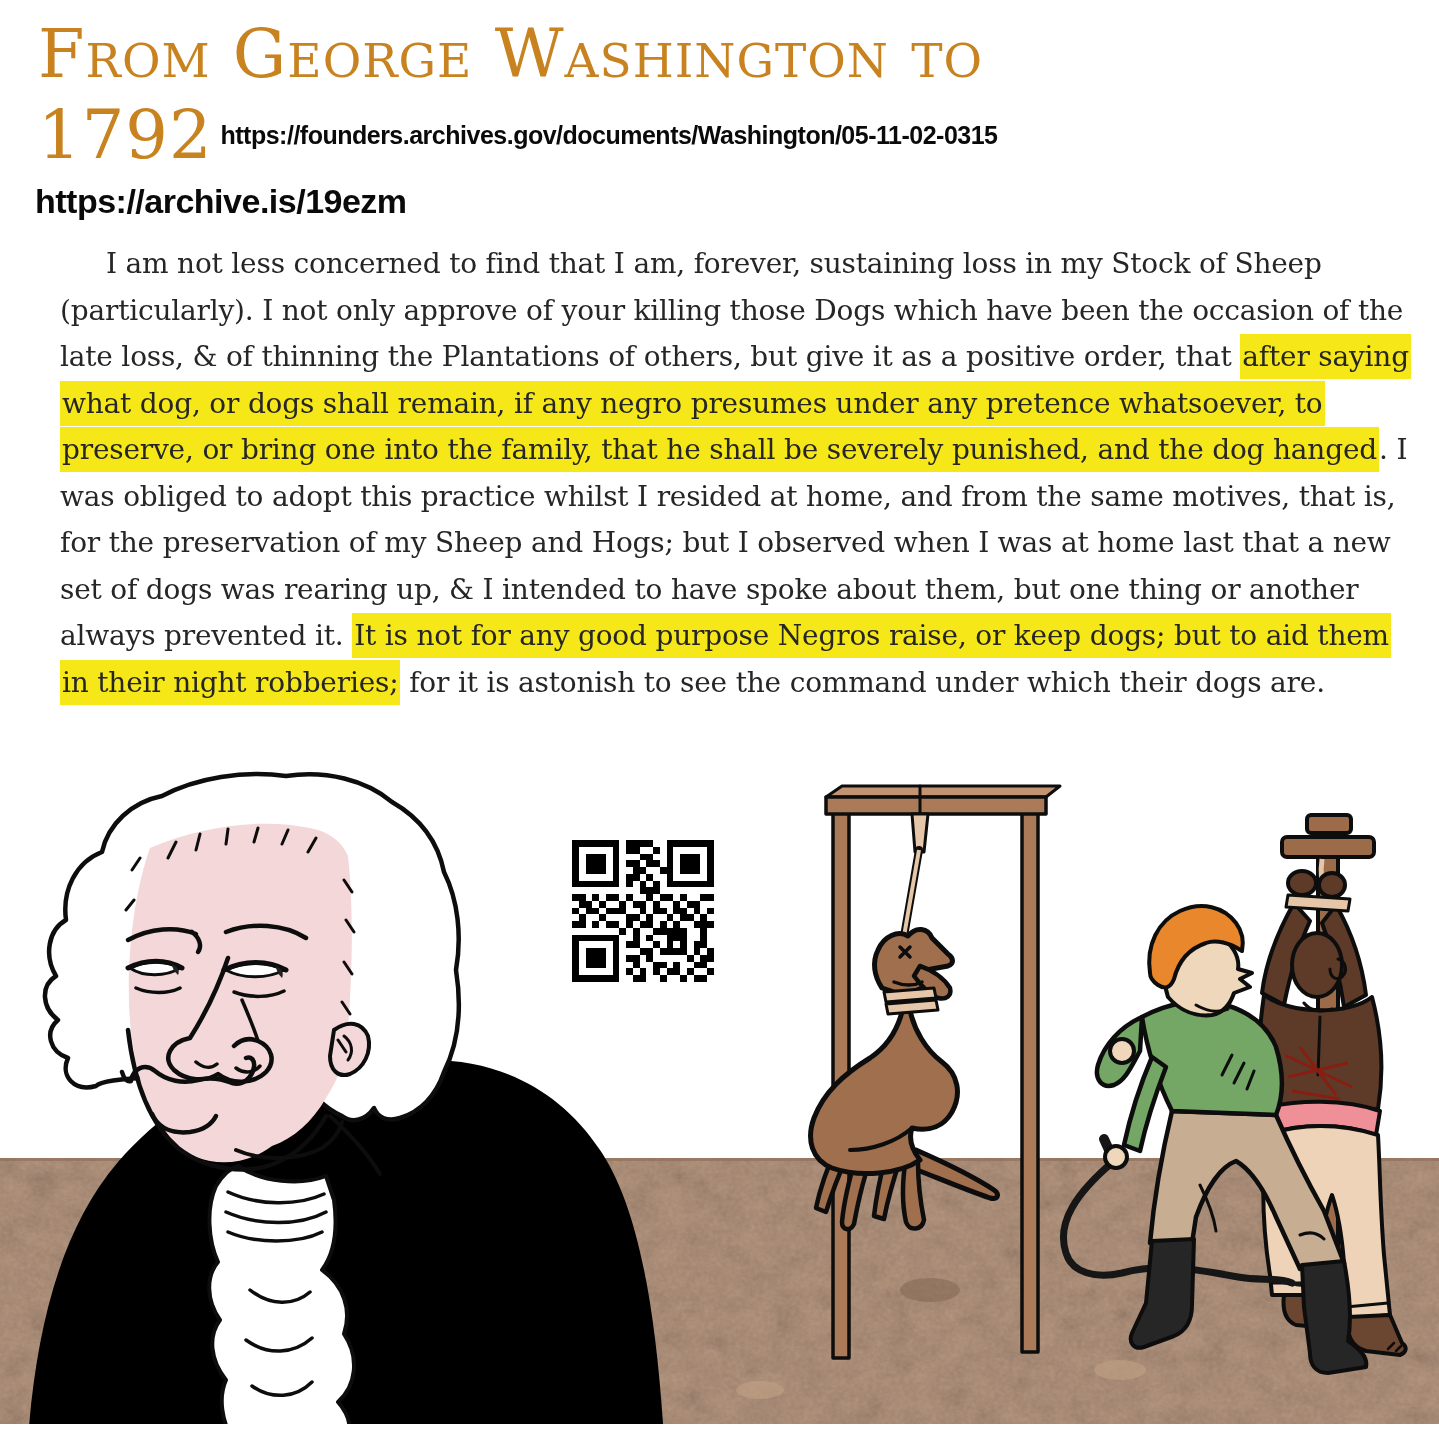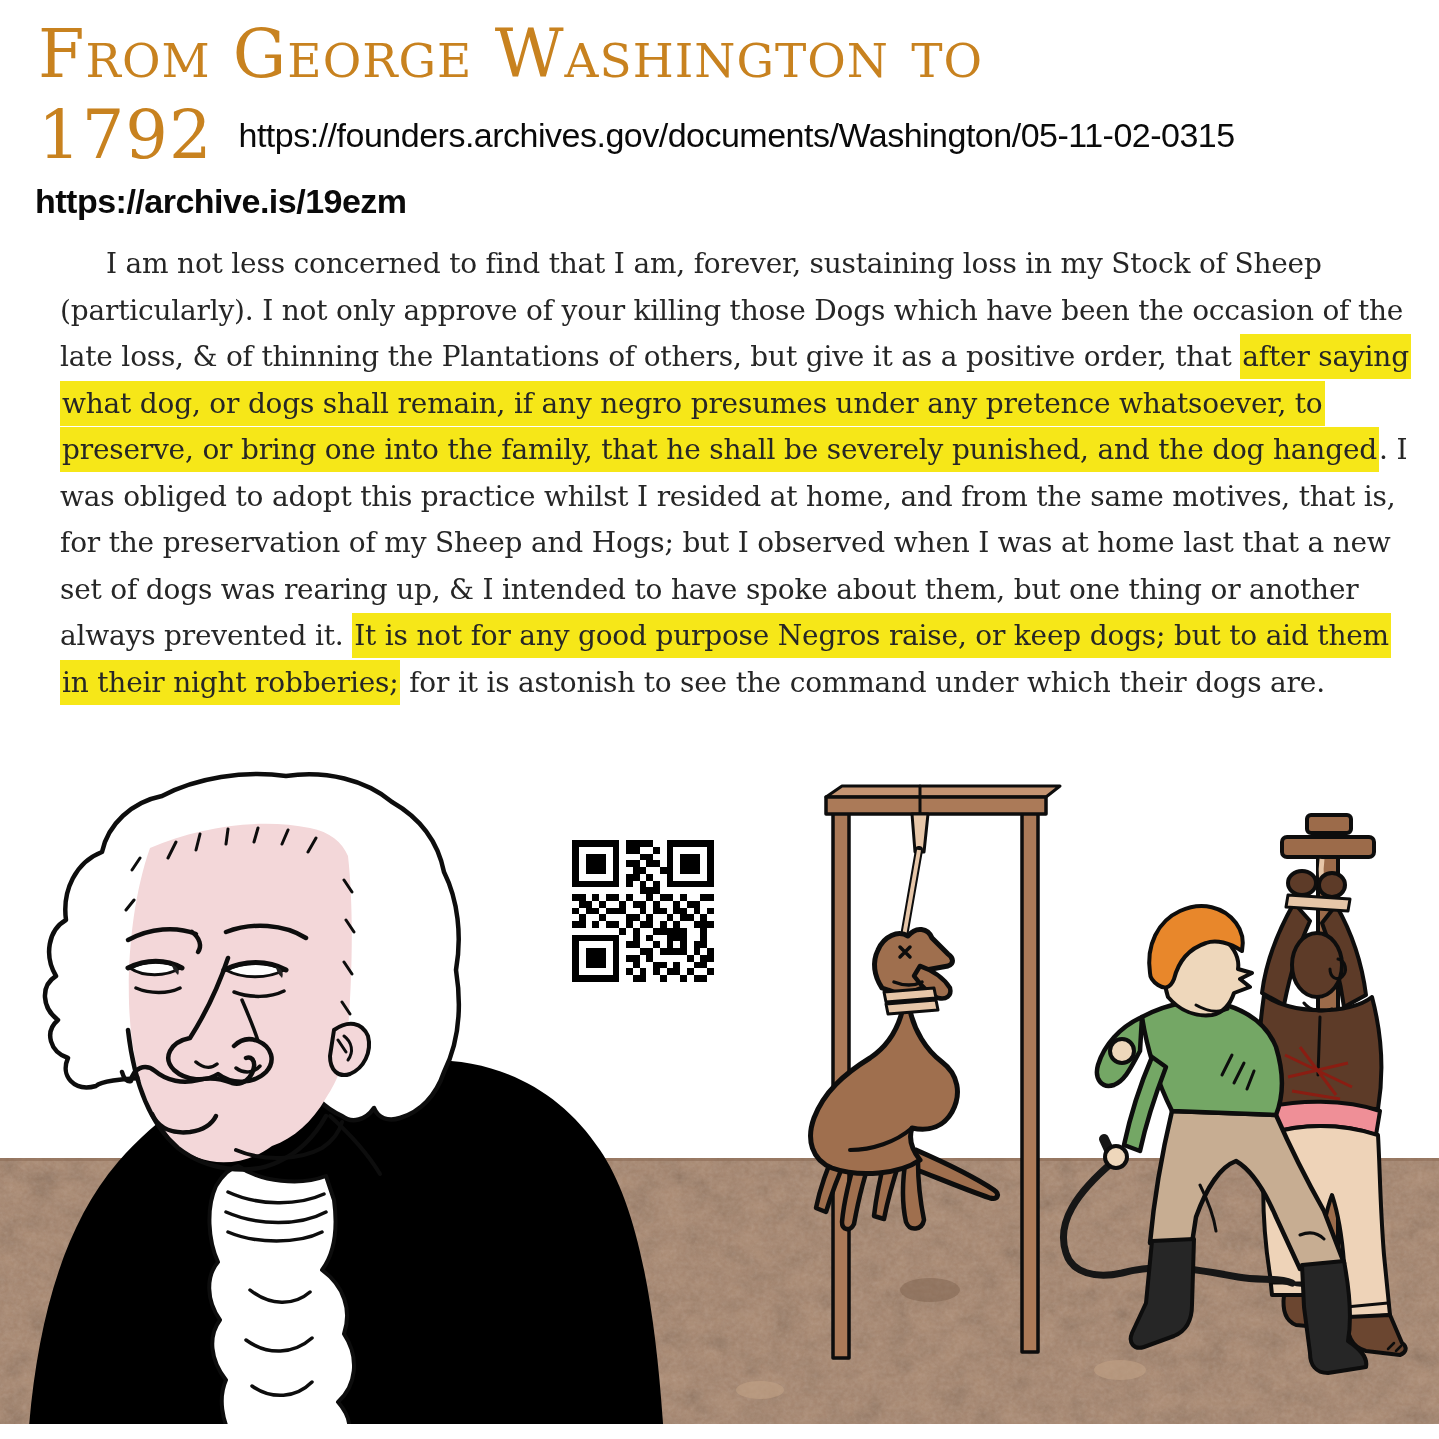--- a/index.html
+++ b/index.html
@@ -3,23 +3,23 @@
 <meta charset="utf-8">
 <style>
   html,body{margin:0;padding:0;background:#fff;}
   .page{position:relative;width:1439px;height:1424px;background:#fff;overflow:hidden;
         font-family:"DejaVu Serif",serif;padding-left:18px;}
   
   h1.title{margin:0;padding:14px 24px 0 20px;font-weight:normal;
            font-size:67px;line-height:81px;letter-spacing:1px;
            font-variant:small-caps;color:var(--c-title,#c8821f);}
   .title-line{display:block;}
-  .title-row3{display:flex;align-items:flex-start;gap:26px;}
-  .src-url{font-family:"Liberation Sans",sans-serif;font-weight:normal;
-           font-variant:normal;font-size:34px;letter-spacing:-0.5px;
+  .title-row3{display:flex;align-items:flex-start;gap:8px;}
+  .src-url{font-family:"Liberation Sans",sans-serif;font-weight:bold;
+           font-variant:normal;font-size:25px;letter-spacing:-0.5px;
            color:var(--c-url_text,#0a0a0a);}
   .archive-url{margin:6px 0 0 17px;font-family:"Liberation Sans",sans-serif;
            font-weight:bold;font-size:34px;letter-spacing:-0.5px;
            color:var(--c-url_text,#0a0a0a);}
   
   .letter{margin:20px 44px 0 42px;font-size:28px;line-height:46.5px;
           letter-spacing:-0.2px;color:var(--c-body_text,#262626);
           text-indent:46px;}
   .letter .hl{background:var(--c-highlight,#f6e718);padding:6px 2px;
               box-decoration-break:clone;-webkit-box-decoration-break:clone;}

